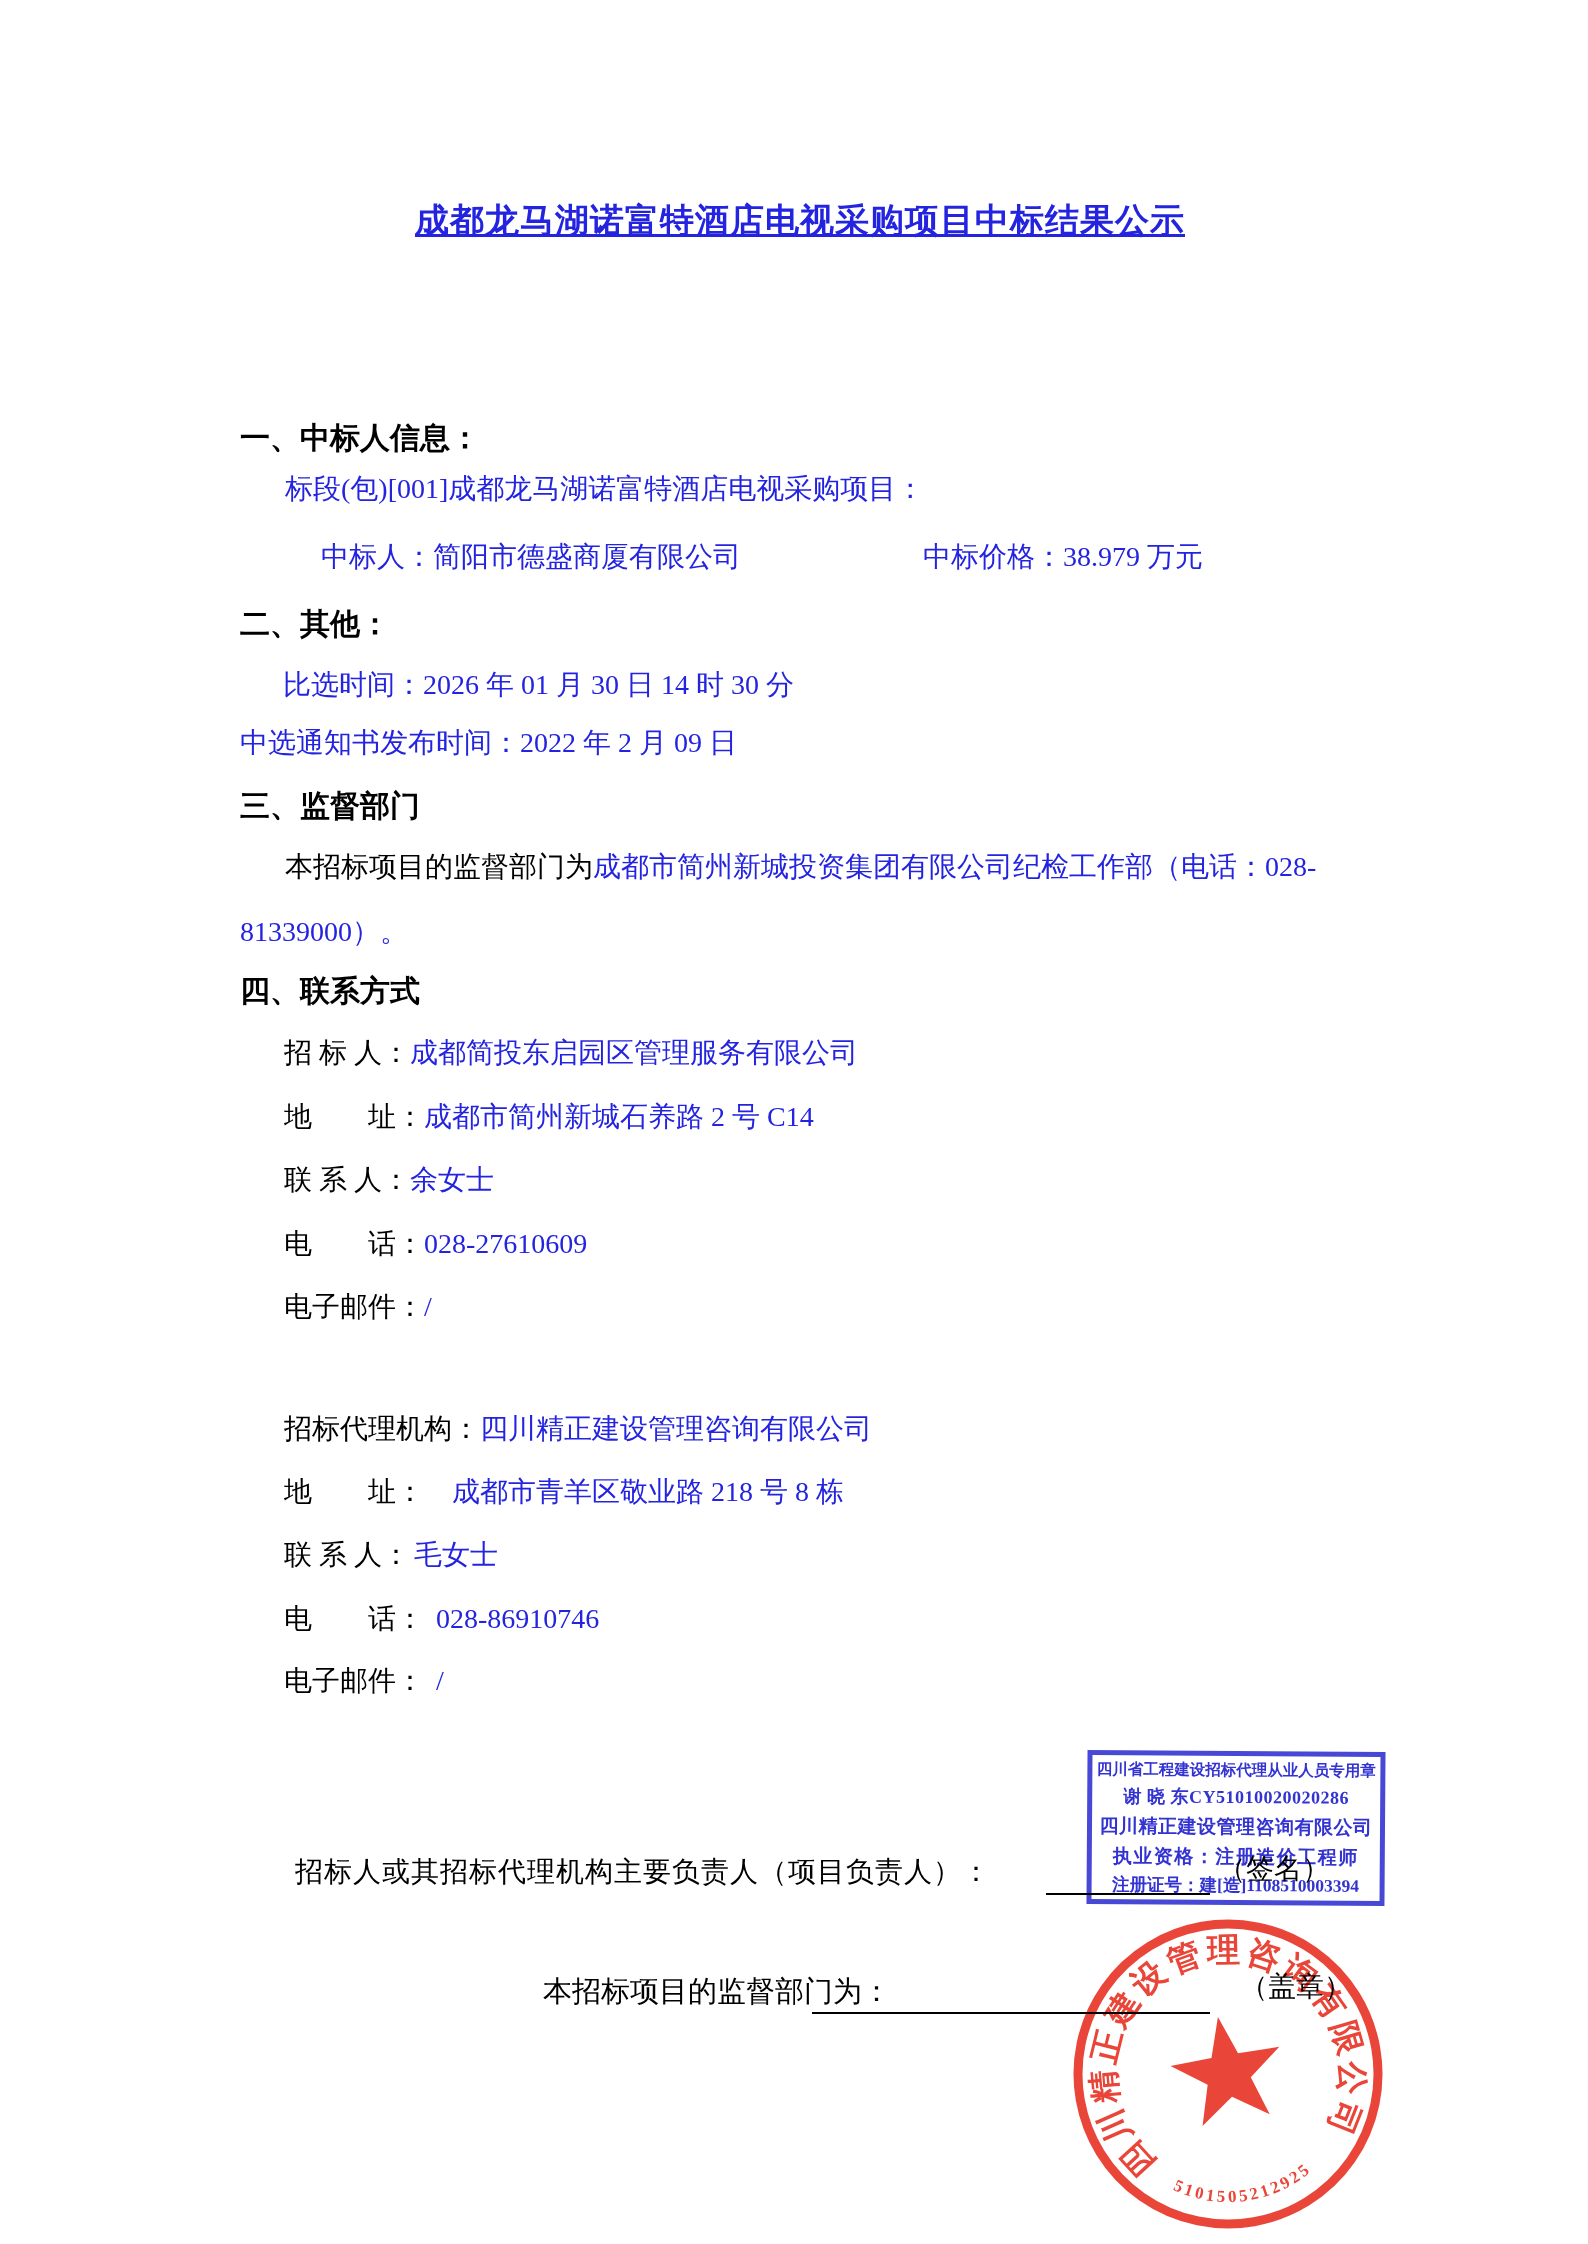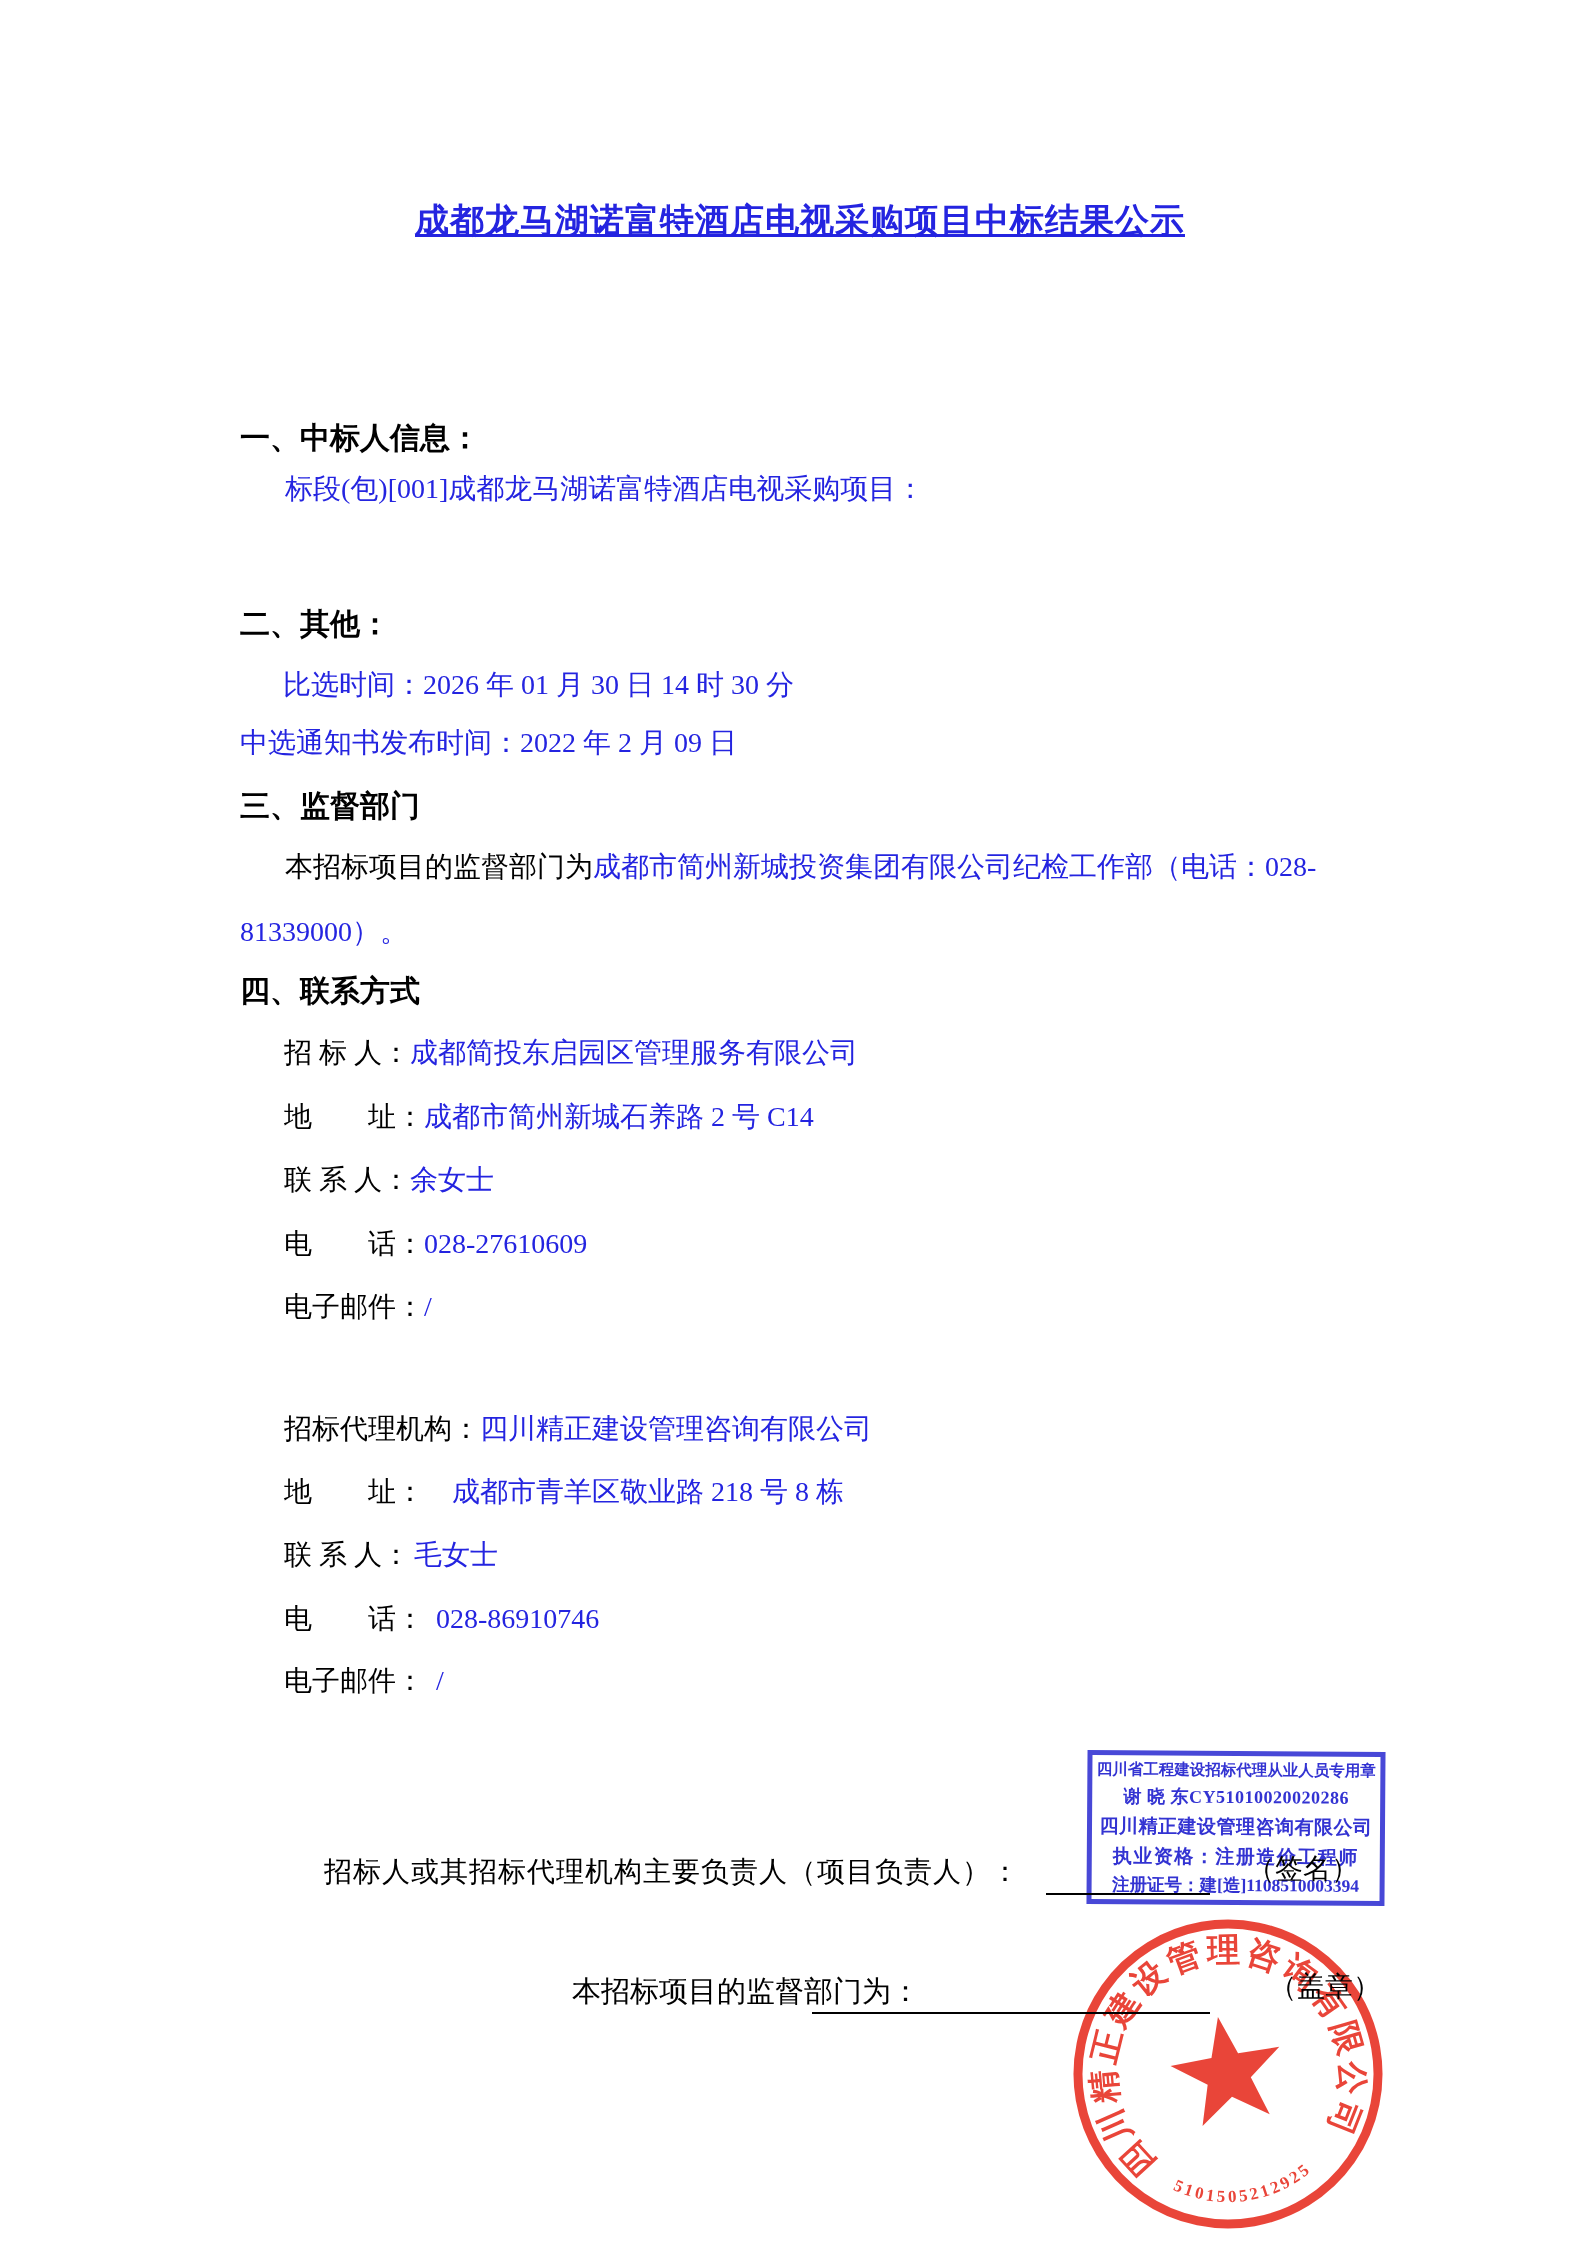--- a/index.html
+++ b/index.html
@@ -22,21 +22,21 @@
     font-size:29px;font-weight:400;
   }
   .heading{
     font-family:"Liberation Sans","DejaVu Sans",sans-serif;
     font-weight:700;font-size:30px;color:#000;left:240px;
   }
   .body-line{font-size:28px;}
   .crow{left:284px;font-size:28px;}
   .crow .lbl{color:#000;}
   .crow .val{color:#2424e0;}
-  .sig{font-size:28px;color:#000;margin-left:29px;}
+  .sig{font-size:28px;color:#000;}
   .uline{position:absolute;height:0;border-top:2px solid #000;}
   
   .blue-stamp{
     position:absolute;left:1087px;top:1751px;width:298px;height:154px;
     border:5px solid rgba(47,47,210,0.88);box-sizing:border-box;
     display:flex;flex-direction:column;justify-content:space-around;align-items:center;
     color:rgba(43,43,208,0.96);font-weight:700;
     transform:rotate(0.4deg);
     mix-blend-mode:multiply;z-index:4;
     font-family:"Liberation Serif","DejaVu Serif",serif;
@@ -55,20 +55,24 @@
 </style>
 </head>
 <body>
 
 <div id="page">
 
   <div class="abs doc-title">成都龙马湖诺富特酒店电视采购项目中标结果公示</div>
 
   <div class="abs heading" style="top:418px">一、中标人信息：</div>
   <div class="abs body-line blue" style="left:285px;top:470px">标段(包)[001]成都龙马湖诺富特酒店电视采购项目：</div>
+  <div class="abs body-line" style="left:321px;top:538px">
+    <span class="blue">中标人：简阳市德盛商厦有限公司</span>
+    <span class="blue" style="margin-left:175px">中标价格：38.979 万元</span>
+  </div>
 
   <div class="abs heading" style="top:604px">二、其他：</div>
   <div class="abs body-line blue" style="left:283px;top:666px">比选时间：2026 年 01 月 30 日 14 时 30 分</div>
   <div class="abs body-line blue" style="left:240px;top:724px">中选通知书发布时间：2022 年 2 月 09 日</div>
 
   <div class="abs heading" style="top:786px">三、监督部门</div>
   <div class="abs body-line" style="left:285px;top:848px">
     <span>本招标项目的监督部门为</span><span class="blue">成都市简州新城投资集团有限公司纪检工作部（电话：028-</span>
   </div>
   <div class="abs body-line blue" style="left:240px;top:913px">81339000）。</div>

